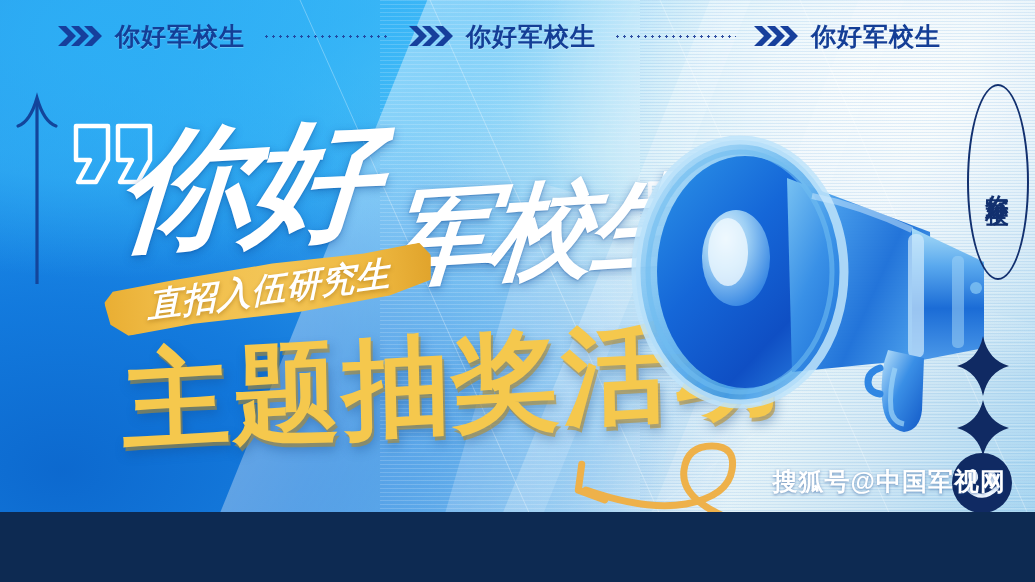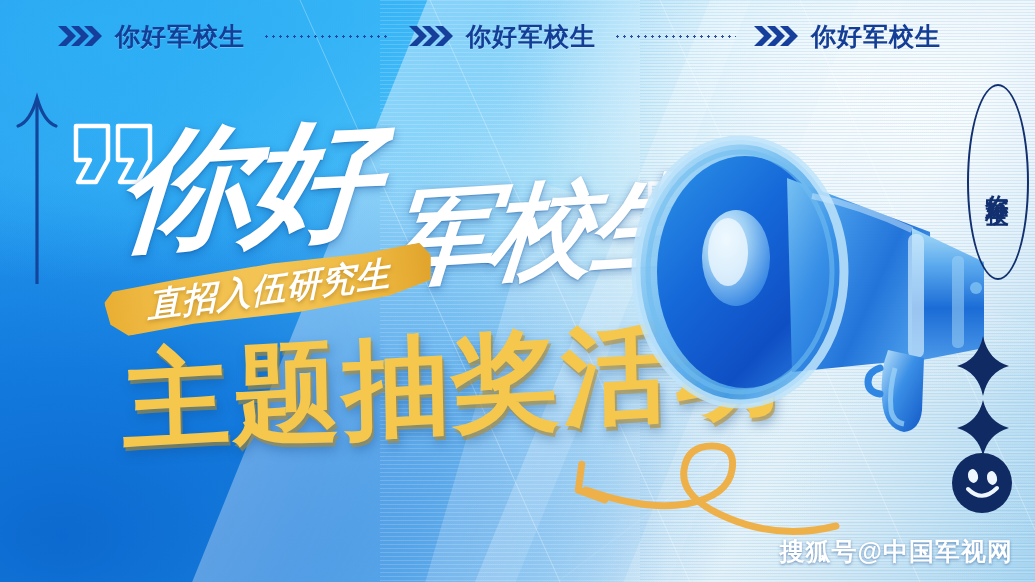--- a/index.html
+++ b/index.html
@@ -1,17 +1,17 @@
 <!DOCTYPE html>
 <html><head>
 <meta charset="utf-8">
 <style>
   html,body{margin:0;padding:0;background:#0d2a52;}
   #banner{
-    position:relative;width:1035px;height:582px;overflow:hidden;
+    position:relative;width:1035px;height:512px;overflow:hidden;
     font-family:"Liberation Sans","DejaVu Sans",sans-serif;
     background:
       linear-gradient(118deg,
         #1f8ae8 0%,
         #2a9cf0 14%,
         #3fb3f6 26%,
         #59c2f7 36%,
         #7fd0f5 46%,
         #a8dcf3 56%,
         #c9e6f3 66%,
@@ -174,21 +174,21 @@
     color:#12306f;font-size:23px;font-weight:700;letter-spacing:2px;
   }
   #sparkles{position:absolute;right:22px;top:332px;width:60px;height:130px;}
   #smiley{position:absolute;right:22px;top:452px;width:62px;height:62px;}
 
   
   #orange-arrow{position:absolute;left:560px;top:408px;width:280px;height:135px;}
 
   
   #watermark{
-    position:absolute;right:22px;bottom:14px;
+    position:absolute;right:29px;bottom:14px;
     color:#ffffff;font-size:25px;font-weight:700;letter-spacing:1px;
     text-shadow:0 1px 3px rgba(20,70,140,.55);
     white-space:nowrap;
   }
 </style>
 </head>
 <body>
 
 <div id="banner">
 

